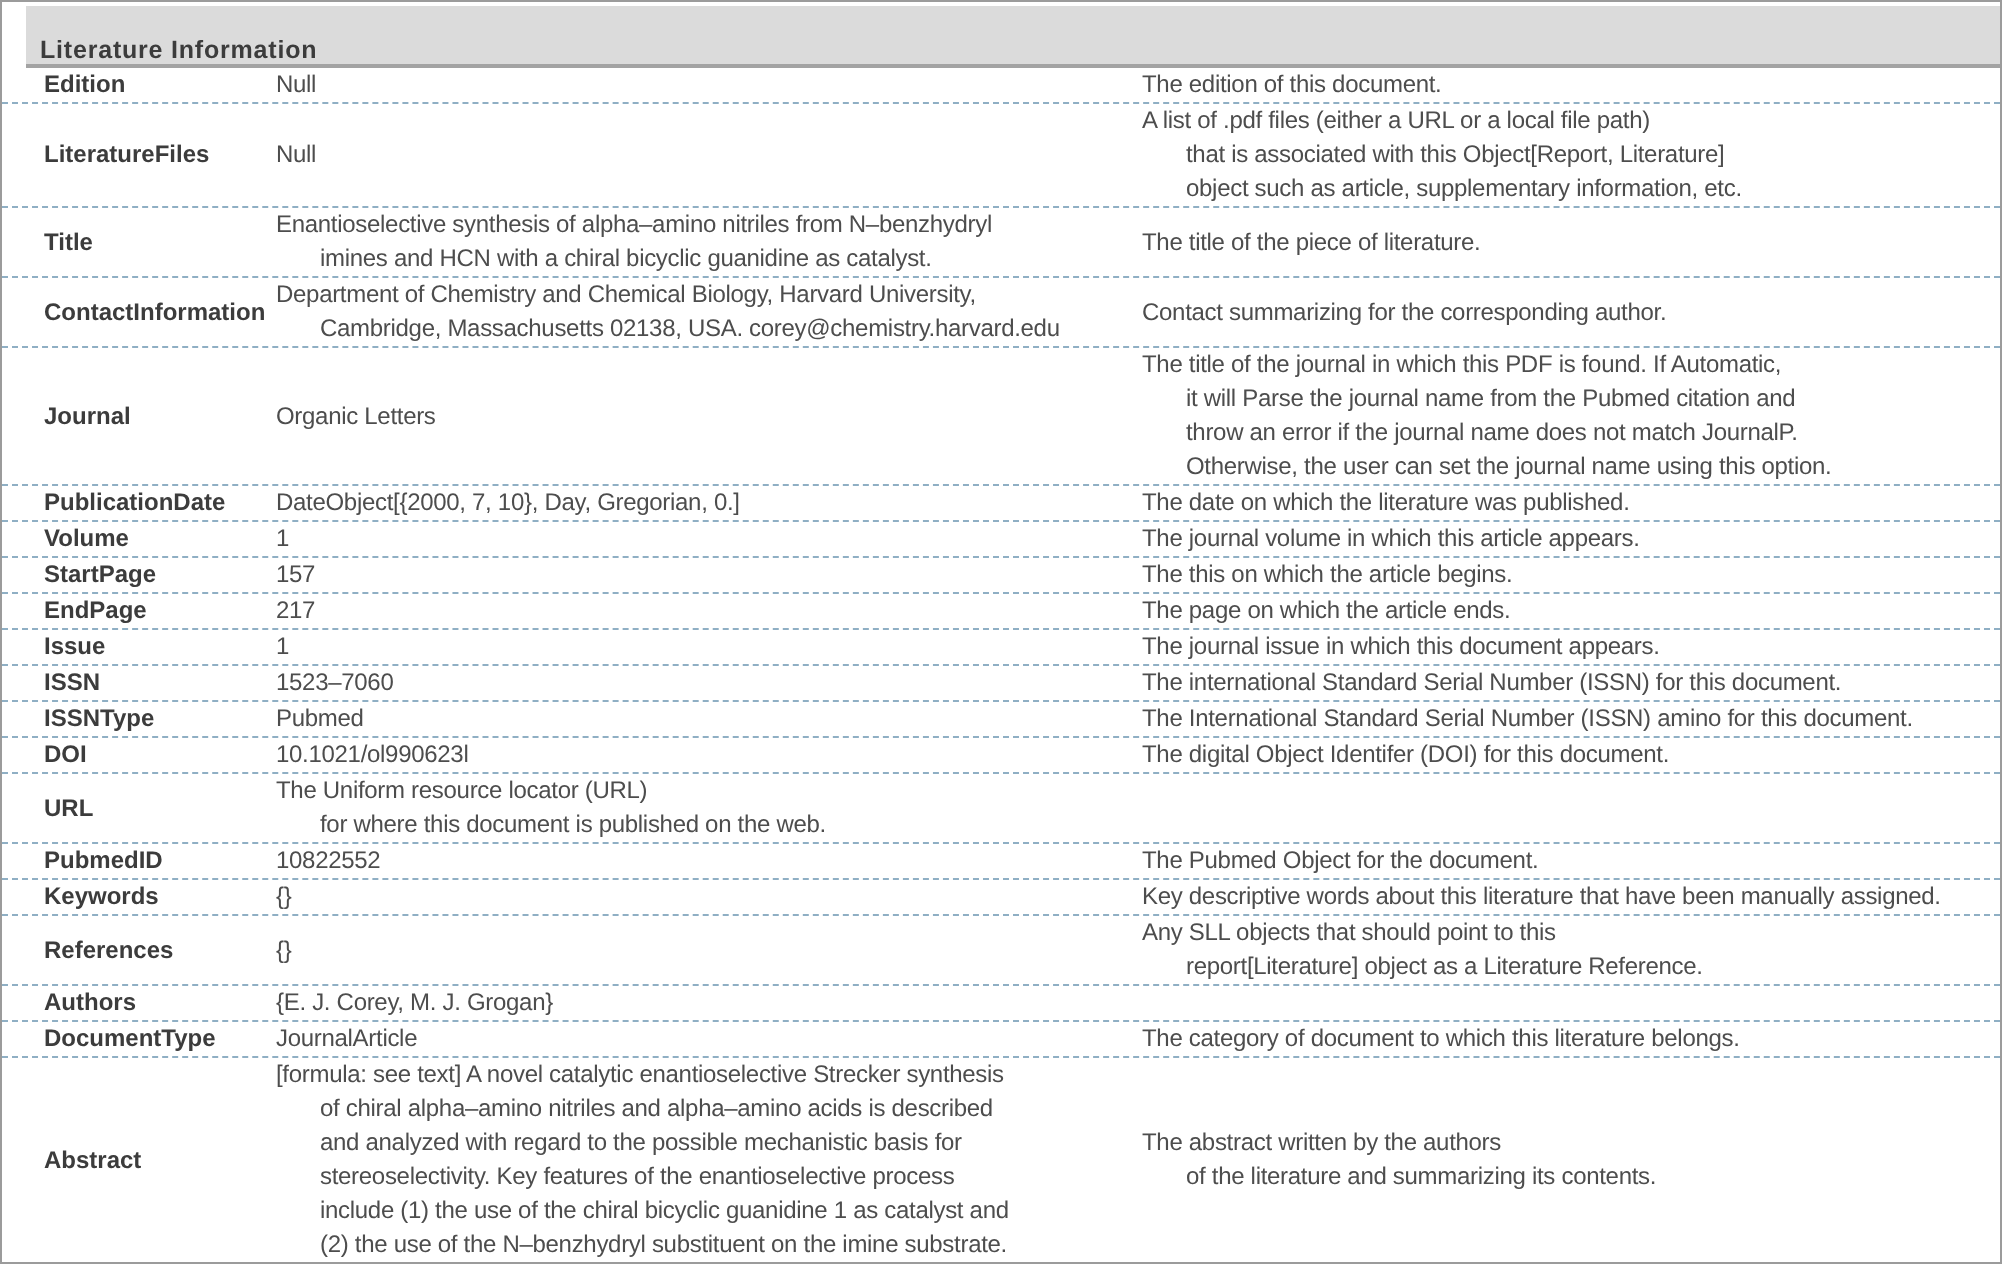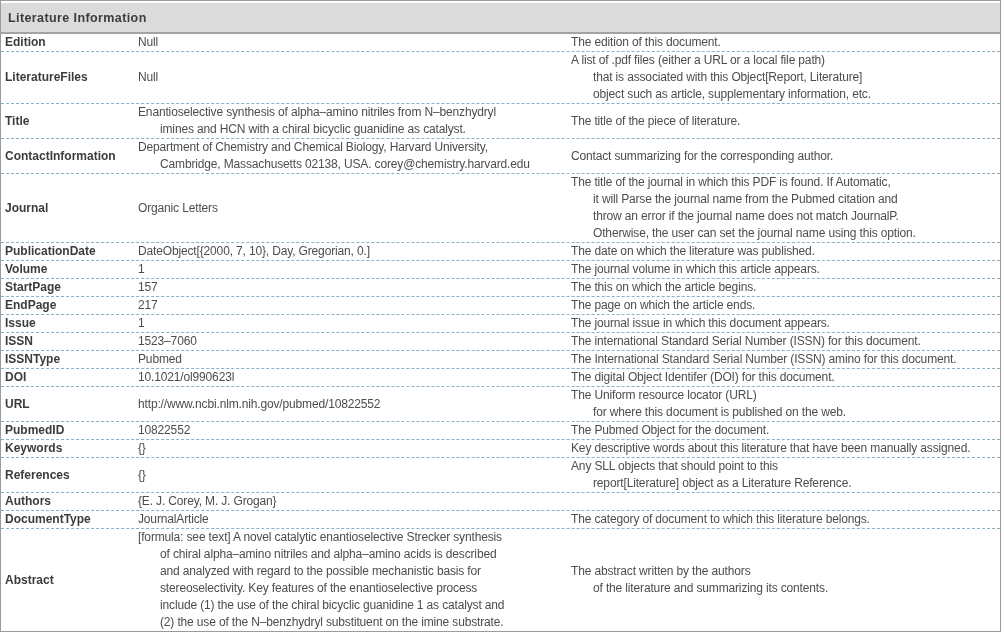--- a/index.html
+++ b/index.html
@@ -20,22 +20,23 @@
     min-height: 630px;
     border: 1px solid var(--border-color, #9b9b9b);
     background: #ffffff;
     padding-top: 2px;
   }
   .table-header {
     height: 29px;
     background: var(--header-bg, #dbdbdb);
     border-bottom: 2px solid var(--header-border, #a3a3a3);
     display: flex;
-    align-items: center;
+    align-items: flex-end;
     padding-left: 7px;
+    margin-left: 12px;
   }
   .table-header .title {
     font-size: 12.5px;
     font-weight: bold;
     color: var(--label-color, #3c3c3c);
     letter-spacing: 0.4px;
   }
   .rows {}
   .row {
     display: grid;
@@ -50,21 +51,21 @@
   }
   .cell {
     font-size: 12px;
     line-height: 17px;
     color: var(--value-color, #4d4d4d);
     letter-spacing: -0.15px;
   }
   .cell.label {
     font-weight: bold;
     color: var(--label-color, #3c3c3c);
-    padding-left: 4px;
+    padding-left: 21px;
     letter-spacing: 0;
     align-self: center;
   }
   .cell.value,
   .cell.desc {
     white-space: pre-line;
     padding-left: 22px;
     text-indent: -22px;
     padding-right: 4px;
   }
@@ -157,21 +158,20 @@
   </div>
 
   <div class="row">
     <div class="cell label">DOI</div>
     <div class="cell value">10.1021/ol990623l</div>
     <div class="cell desc">The digital Object Identifer (DOI) for this document.</div>
   </div>
 
   <div class="row">
     <div class="cell label">URL</div>
-    <div class="cell value">http://www.ncbi.nlm.nih.gov/pubmed/10822552</div>
     <div class="cell desc">The Uniform resource locator (URL)
 for where this document is published on the web.</div>
   </div>
 
   <div class="row">
     <div class="cell label">PubmedID</div>
     <div class="cell value">10822552</div>
     <div class="cell desc">The Pubmed Object for the document.</div>
   </div>
 

